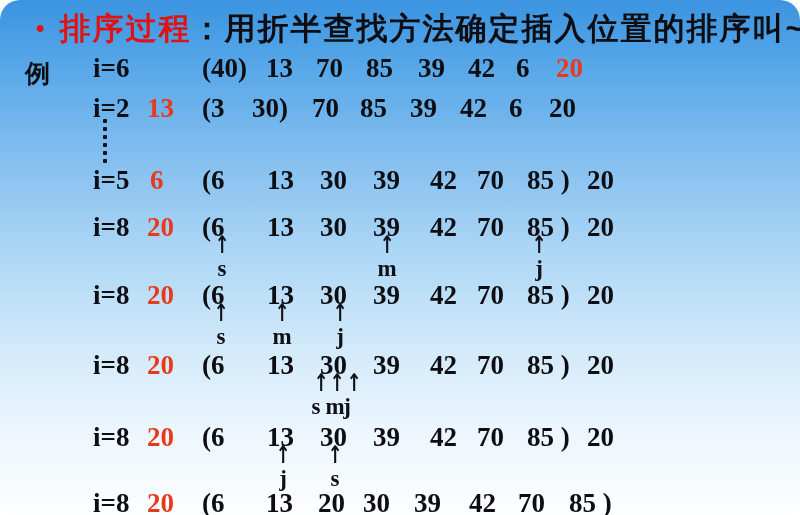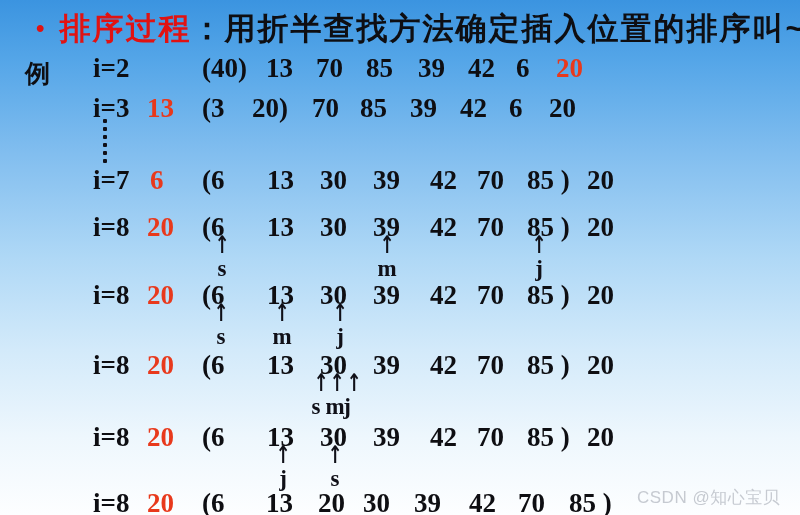--- a/index.html
+++ b/index.html
@@ -4,20 +4,21 @@
 <style>
   html,body{margin:0;padding:0;}
   .slide{
     position:relative;
     width:800px;height:515px;
     overflow:hidden;
     background:linear-gradient(180deg,
       #3B94E0 0%, #55A6E8 12%, #82BEEF 30%, #AFD8F6 50%,
       #D3EAFA 68%, #EEF7FD 85%, #FDFEFF 100%);
     font-family:"Liberation Serif","DejaVu Serif",serif;
+    border-radius:20px;
   }
   .title{
     position:absolute;top:8px;left:36px;right:0;
     font-size:31px;font-weight:bold;letter-spacing:2px;
     font-family:"Liberation Sans","DejaVu Sans",sans-serif;
     color:#0E0E12;white-space:nowrap;
   }
   .title .bullet{color:#E11212;font-size:24px;margin-right:13px;position:relative;top:-3px;}
   .title .hl{color:#E11212;}
   .example{
@@ -70,44 +71,44 @@
       <i></i>
       <i></i>
       <i></i>
       <i></i>
       <i></i>
       <i></i>
     </div>
 
   <div id="rows">
       <div class="row" style="top: 53px;">
-        <span class="ilabel" style="left: 93px;">i=2</span>
+        <span class="ilabel" style="left: 93px;">i=6</span>
         <span class="num" style="left: 202px;">(40)</span>
         <span class="num" style="left: 266px;">13</span>
         <span class="num" style="left: 316px;">70</span>
         <span class="num" style="left: 366px;">85</span>
         <span class="num" style="left: 418px;">39</span>
         <span class="num" style="left: 468px;">42</span>
         <span class="num" style="left: 516px;">6</span>
         <span class="num red" style="left: 556px;">20</span>
       </div>
       <div class="row" style="top: 93px;">
-        <span class="ilabel" style="left: 93px;">i=3</span>
+        <span class="ilabel" style="left: 93px;">i=2</span>
         <span class="num red" style="left: 147px;">13</span>
         <span class="num" style="left: 202px;">(3</span>
-        <span class="num" style="left: 252px;">20)</span>
+        <span class="num" style="left: 252px;">30)</span>
         <span class="num" style="left: 312px;">70</span>
         <span class="num" style="left: 360px;">85</span>
         <span class="num" style="left: 410px;">39</span>
         <span class="num" style="left: 460px;">42</span>
         <span class="num" style="left: 509px;">6</span>
         <span class="num" style="left: 549px;">20</span>
       </div>
       <div class="row" style="top: 165px;">
-        <span class="ilabel" style="left: 93px;">i=7</span>
+        <span class="ilabel" style="left: 93px;">i=5</span>
         <span class="num red" style="left: 150px;">6</span>
         <span class="num" style="left: 202px;">(6</span>
         <span class="num" style="left: 267px;">13</span>
         <span class="num" style="left: 320px;">30</span>
         <span class="num" style="left: 373px;">39</span>
         <span class="num" style="left: 430px;">42</span>
         <span class="num" style="left: 477px;">70</span>
         <span class="num" style="left: 527px;">85 )</span>
         <span class="num" style="left: 587px;">20</span>
       </div>
@@ -188,15 +189,14 @@
         <span class="num" style="left: 266px;">13</span>
         <span class="num" style="left: 318px;">20</span>
         <span class="num" style="left: 363px;">30</span>
         <span class="num" style="left: 414px;">39</span>
         <span class="num" style="left: 469px;">42</span>
         <span class="num" style="left: 518px;">70</span>
         <span class="num" style="left: 569px;">85 )</span>
       </div>
     </div>
 
-  <div class="watermark">CSDN @知心宝贝</div>
 
 </div>
 
 </body></html>

